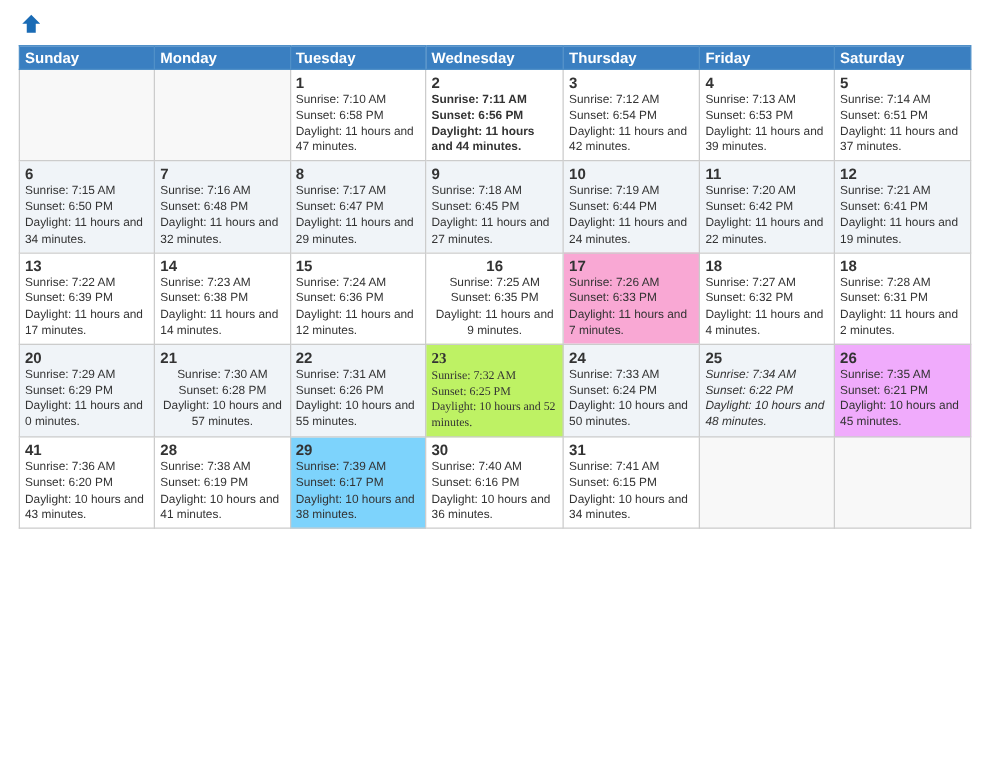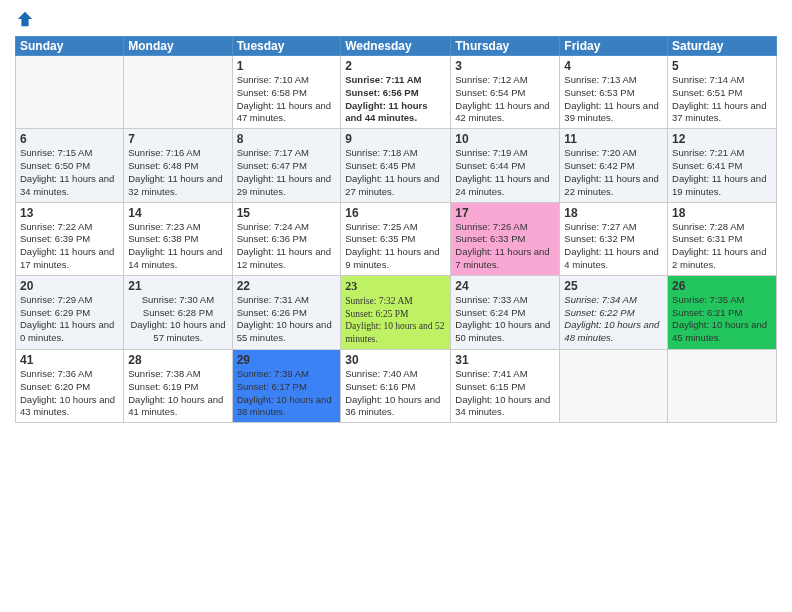--- a/index.html
+++ b/index.html
@@ -225,21 +225,21 @@
             <div class="day-info" style="white-space: pre-line;">Sunrise: 7:23 AM
 Sunset: 6:38 PM
 Daylight: 11 hours and 14 minutes.</div>
           </td>
           <td style="background-color: rgb(255, 255, 255);">
             <span class="day-num">15</span>
             <div class="day-info" style="white-space: pre-line;">Sunrise: 7:24 AM
 Sunset: 6:36 PM
 Daylight: 11 hours and 12 minutes.</div>
           </td>
-          <td style="background-color: rgb(255, 255, 255);">
+          <td style="background-color: rgb(255, 255, 255); text-align: center;">
             <span class="day-num">16</span>
             <div class="day-info" style="white-space: pre-line;">Sunrise: 7:25 AM
 Sunset: 6:35 PM
 Daylight: 11 hours and 9 minutes.</div>
           </td>
           <td style="background-color: #f9a8d4;">
             <span class="day-num">17</span>
             <div class="day-info" style="white-space: pre-line;">Sunrise: 7:26 AM
 Sunset: 6:33 PM
 Daylight: 11 hours and 7 minutes.</div>
@@ -287,41 +287,41 @@
             <div class="day-info" style="white-space: pre-line;">Sunrise: 7:33 AM
 Sunset: 6:24 PM
 Daylight: 10 hours and 50 minutes.</div>
           </td>
           <td style="background-color: rgb(240, 244, 248);">
             <span class="day-num">25</span>
             <div class="day-info" style="white-space: pre-line; font-style: italic;">Sunrise: 7:34 AM
 Sunset: 6:22 PM
 Daylight: 10 hours and 48 minutes.</div>
           </td>
-          <td style="background-color: #22c55e;">
+          <td style="background-color: #f0abfc;">
             <span class="day-num">26</span>
             <div class="day-info" style="white-space: pre-line;">Sunrise: 7:35 AM
 Sunset: 6:21 PM
 Daylight: 10 hours and 45 minutes.</div>
           </td>
         </tr>
         <tr>
           <td style="background-color: rgb(255, 255, 255);">
             <span class="day-num">41</span>
             <div class="day-info" style="white-space: pre-line;">Sunrise: 7:36 AM
 Sunset: 6:20 PM
 Daylight: 10 hours and 43 minutes.</div>
           </td>
           <td style="background-color: rgb(255, 255, 255);">
             <span class="day-num">28</span>
             <div class="day-info" style="white-space: pre-line;">Sunrise: 7:38 AM
 Sunset: 6:19 PM
 Daylight: 10 hours and 41 minutes.</div>
           </td>
-          <td style="background-color: #3b82f6;">
+          <td style="background-color: #7dd3fc;">
             <span class="day-num">29</span>
             <div class="day-info" style="white-space: pre-line;">Sunrise: 7:39 AM
 Sunset: 6:17 PM
 Daylight: 10 hours and 38 minutes.</div>
           </td>
           <td style="background-color: rgb(255, 255, 255);">
             <span class="day-num">30</span>
             <div class="day-info" style="white-space: pre-line;">Sunrise: 7:40 AM
 Sunset: 6:16 PM
 Daylight: 10 hours and 36 minutes.</div>

